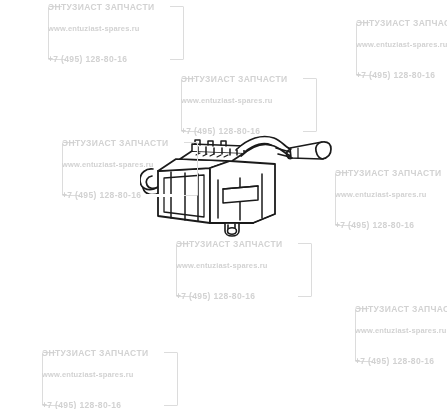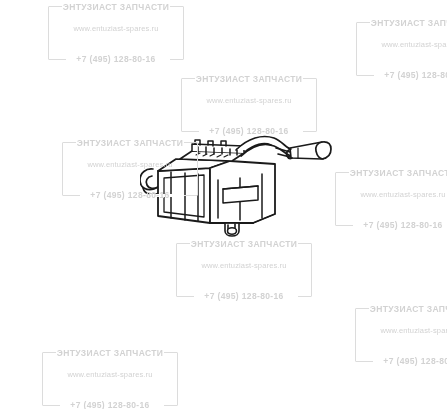--- a/index.html
+++ b/index.html
@@ -48,34 +48,34 @@
     left: 18px;
     bottom: -1px;
     width: 104px;
     height: 3px;
     background: #ffffff;
   }
   .wm .t1, .wm .t2, .wm .t3 {
     position: absolute;
     left: 0;
     width: 100%;
-    text-align: center;
     white-space: nowrap;
     color: #d2d2d2;
   }
   .wm .t1 {
     top: -4px;
     font-size: 8.5px;
     font-weight: bold;
     letter-spacing: 0.35px;
   }
   .wm .t2 {
     top: 18px;
     font-size: 7.5px;
     letter-spacing: 0.15px;
+    font-weight: bold;
   }
   .wm .t3 {
     bottom: -4px;
     font-size: 8.5px;
     font-weight: bold;
     letter-spacing: 0.35px;
     margin-top: 33px;
   }
 
   

